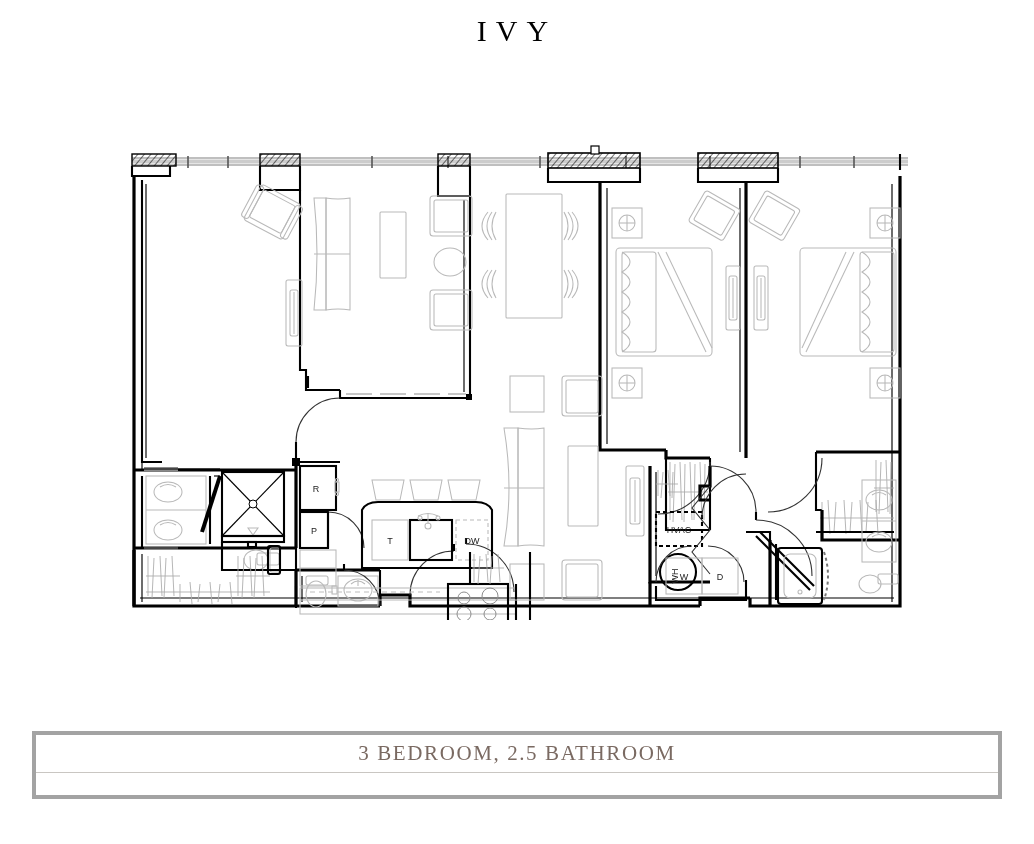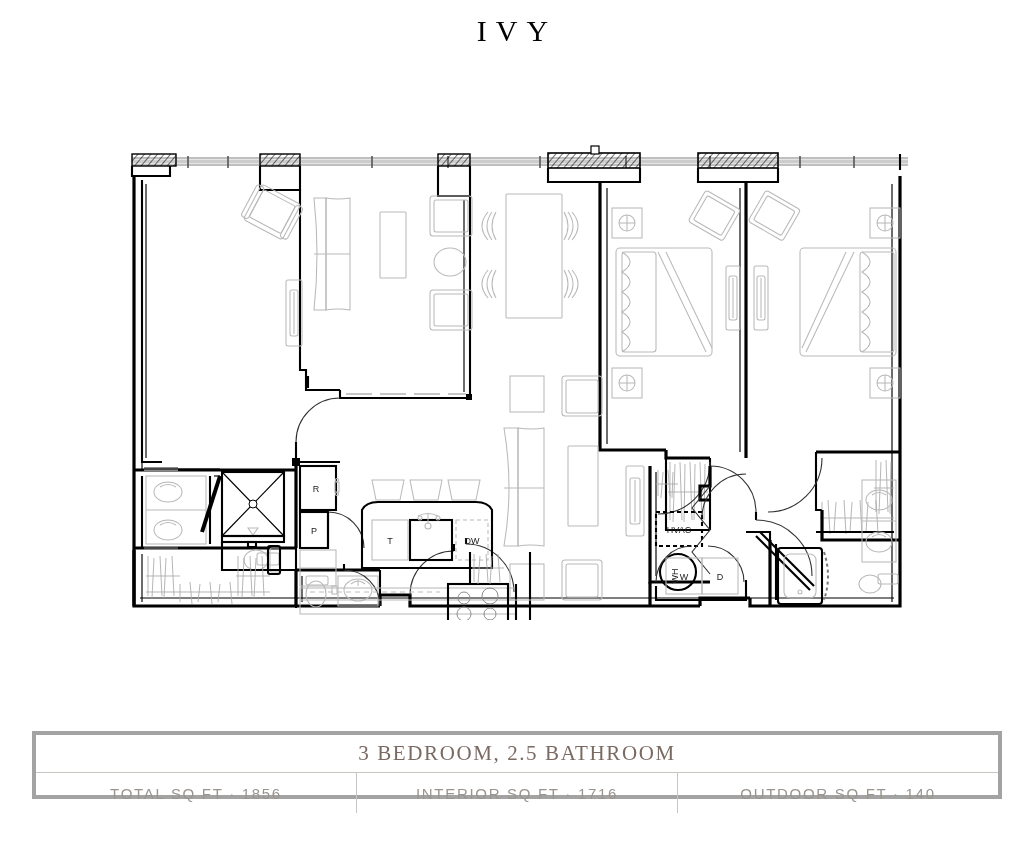--- a/index.html
+++ b/index.html
@@ -571,26 +571,15 @@
         <rect fill="#000" x="356" y="254" width="6" height="6"></rect>
       </g>
 
     </svg>
   </div>
 
   <div class="info-panel">
     <div class="info-head">
       <span class="info-head-text">3 BEDROOM, 2.5 BATHROOM</span>
     </div>
-    <div class="info-stats">
-      <div class="stat-cell">
-        <span class="stat-text">TOTAL SQ FT · 1856</span>
-      </div>
-      <div class="stat-cell">
-        <span class="stat-text">INTERIOR SQ FT · 1716</span>
-      </div>
-      <div class="stat-cell">
-        <span class="stat-text">OUTDOOR SQ FT · 140</span>
-      </div>
-    </div>
   </div>
 
 </div>
 
 </body></html>

